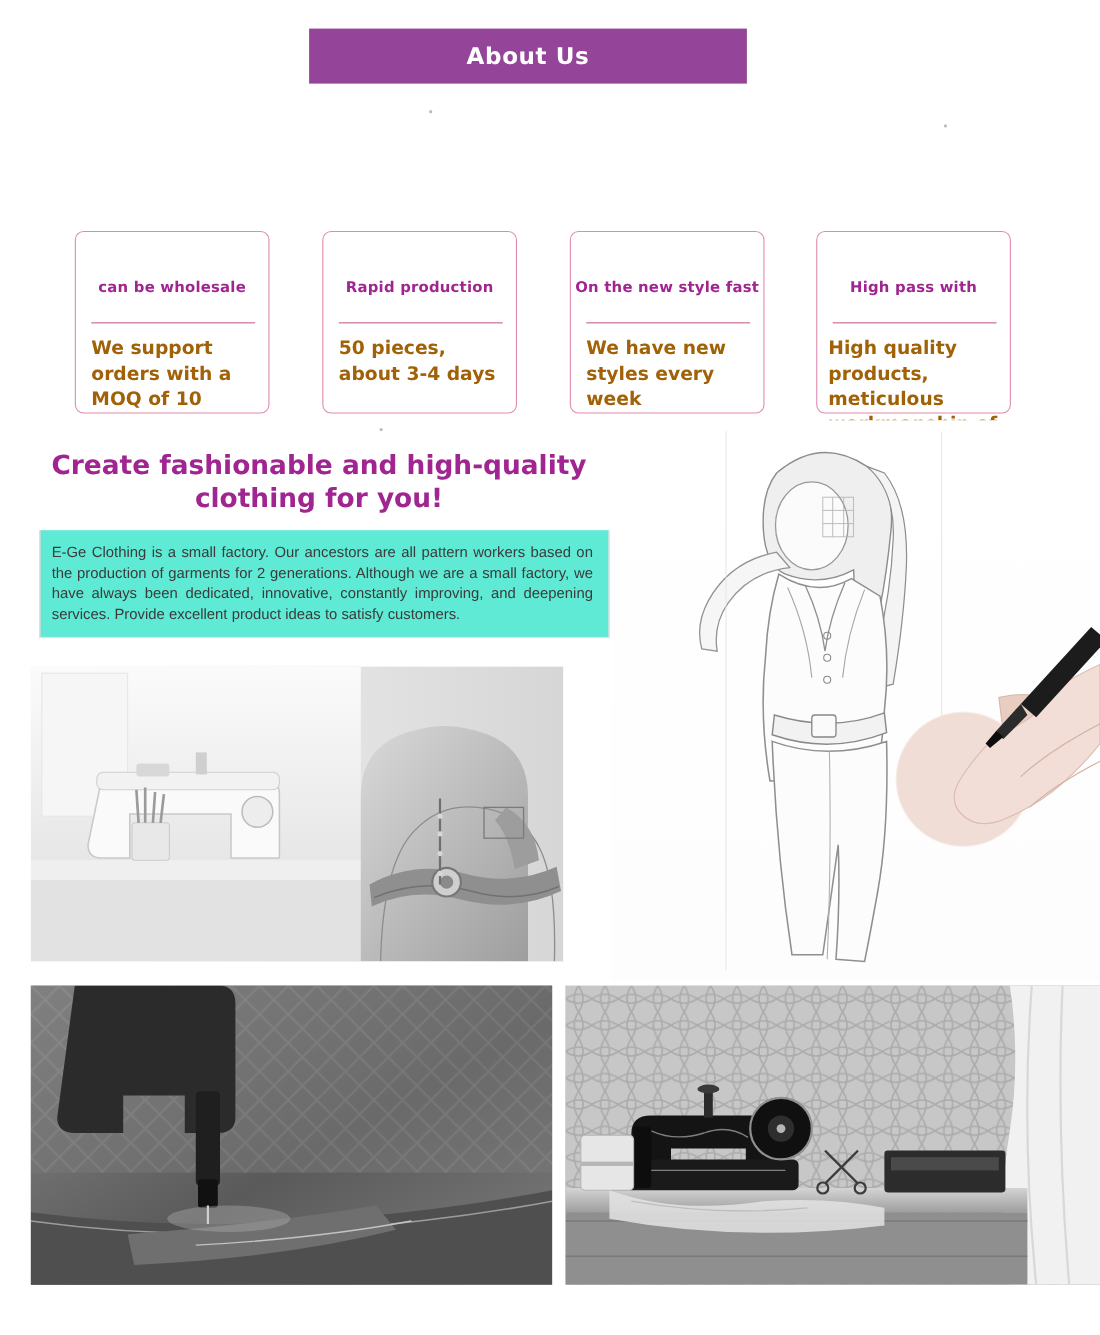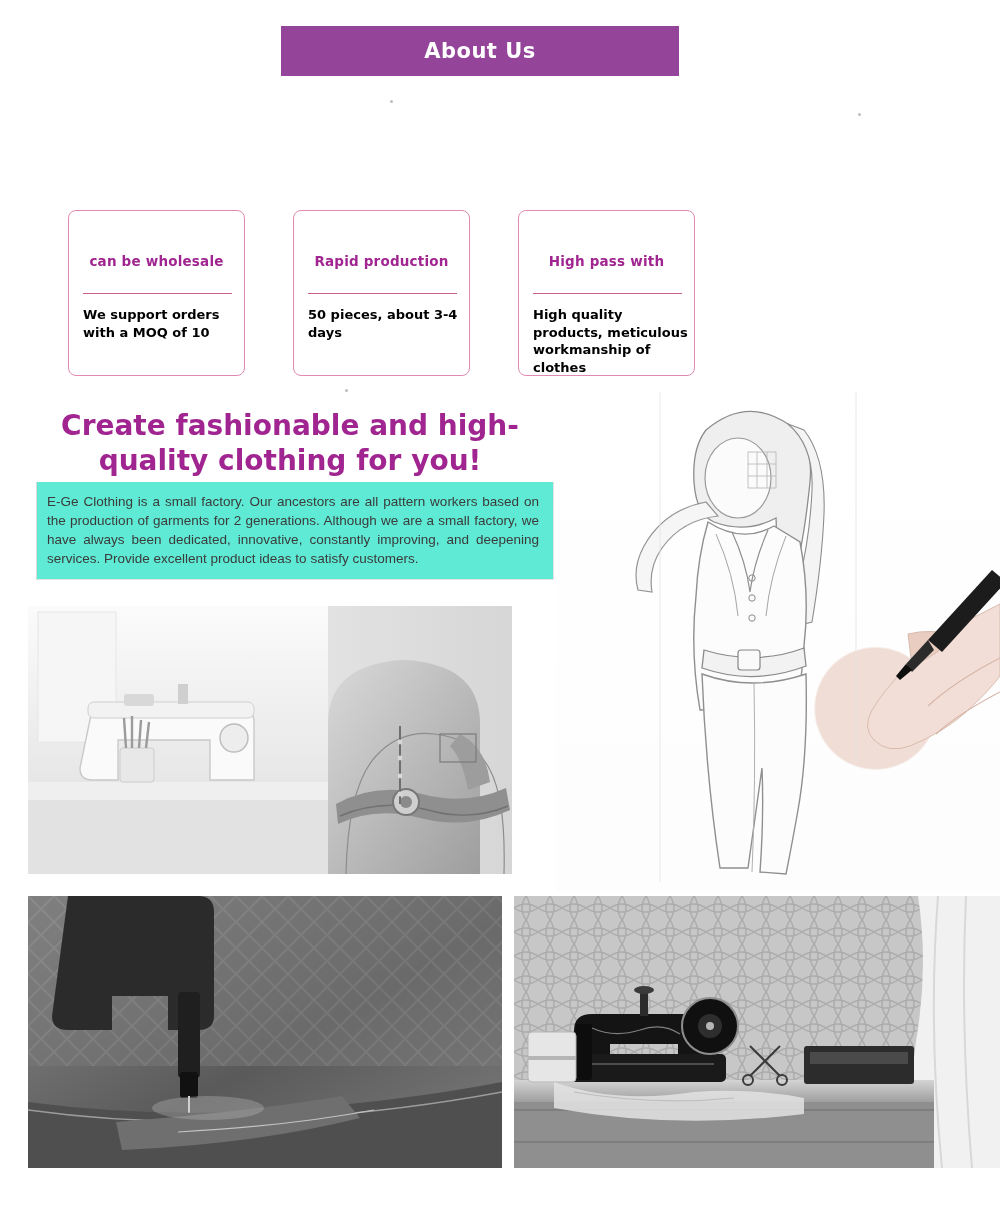--- a/index.html
+++ b/index.html
@@ -77,40 +77,40 @@
     left: 14px;
     width: 149px;
     height: 1px;
     background: #c8608f;
   }
   .card-desc {
     position: absolute;
     top: 95px;
     left: 12px;
     width: 166px;
-    color: #000000;
-    font-size: 13px;
+    color: #a16207;
+    font-size: 17px;
     font-weight: bold;
     line-height: 1.35;
     font-family: "DejaVu Sans", sans-serif;
   }
   .card:nth-child(1) .card-desc,
   .card:nth-child(2) .card-desc { left: 14px; width: 155px; }
   .card:nth-child(3) .card-desc { left: 14px; width: 155px; }
   .card:nth-child(4) .card-desc { left: 10px; width: 185px; }
 
   
   .headline {
     position: absolute;
     left: 40px;
     top: 408px;
     width: 500px;
     text-align: center;
     color: #a02590;
-    font-size: 28px;
+    font-size: 24px;
     font-weight: bold;
     line-height: 1.25;
     font-family: "DejaVu Sans", sans-serif;
   }
 
   
   .para-box {
     position: absolute;
     left: 36px;
     top: 482px;
@@ -203,20 +203,25 @@
     <div class="card-rule"></div>
     <div class="card-desc">We support orders with a MOQ of 10</div>
   </div>
 
   <div class="card">
     <div class="card-title">Rapid production</div>
     <div class="card-rule"></div>
     <div class="card-desc">50 pieces, about 3-4 days</div>
   </div>
 
+  <div class="card">
+    <div class="card-title">On the new style fast</div>
+    <div class="card-rule"></div>
+    <div class="card-desc">We have new styles every week</div>
+  </div>
 
   <div class="card">
     <div class="card-title">High pass with</div>
     <div class="card-rule"></div>
     <div class="card-desc">High quality products, meticulous workmanship of clothes</div>
   </div>
 
 </div>
 
 <div class="headline">Create fashionable and high-quality clothing for you!</div>

